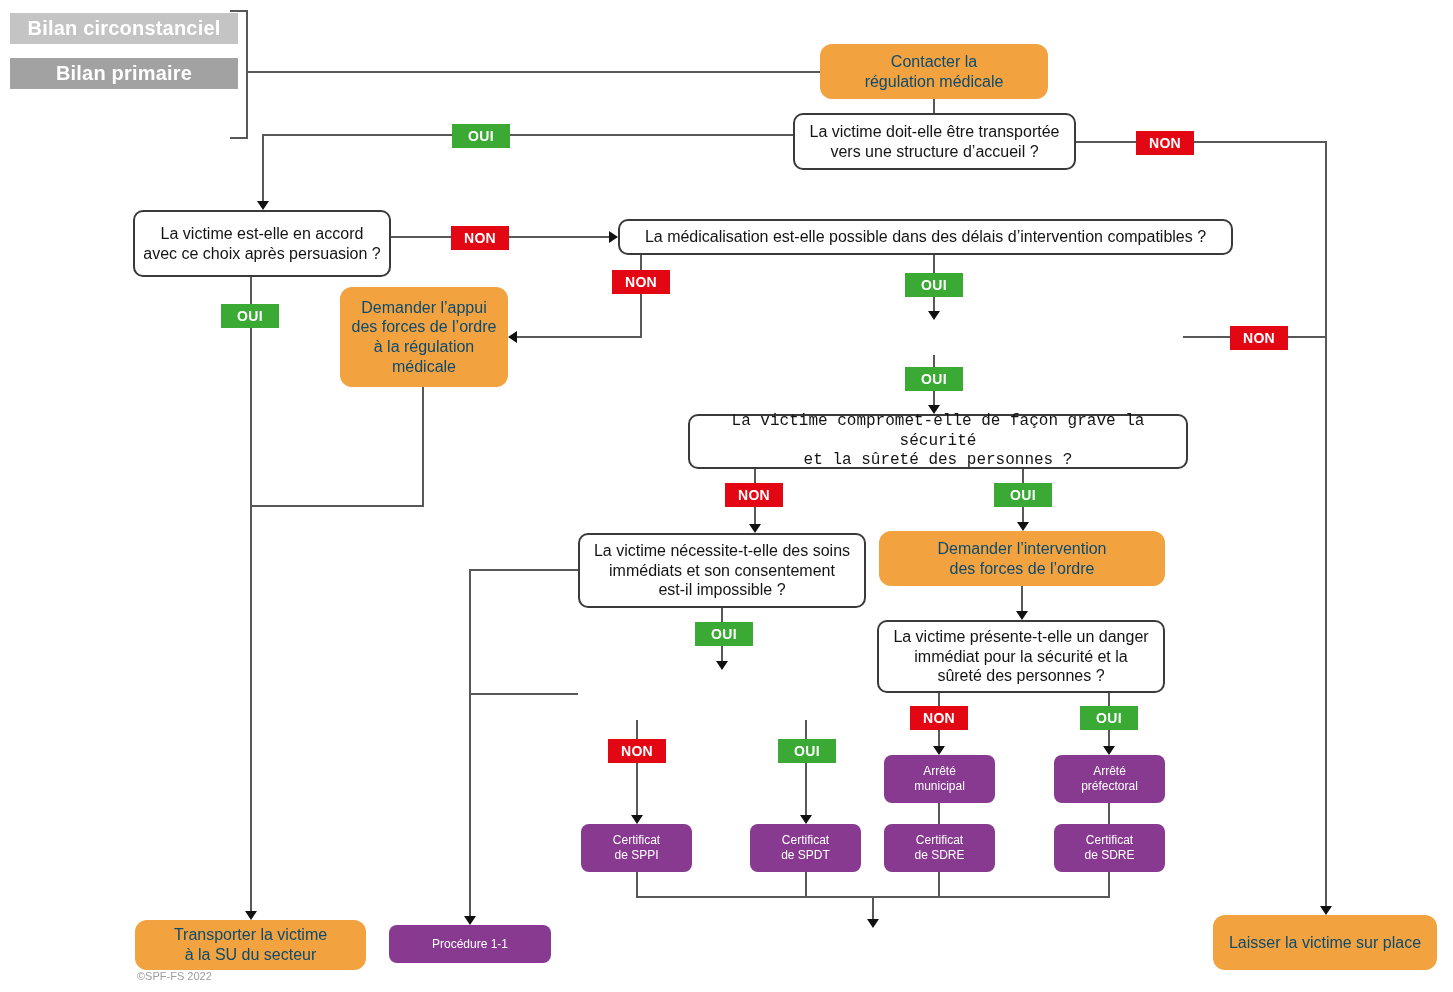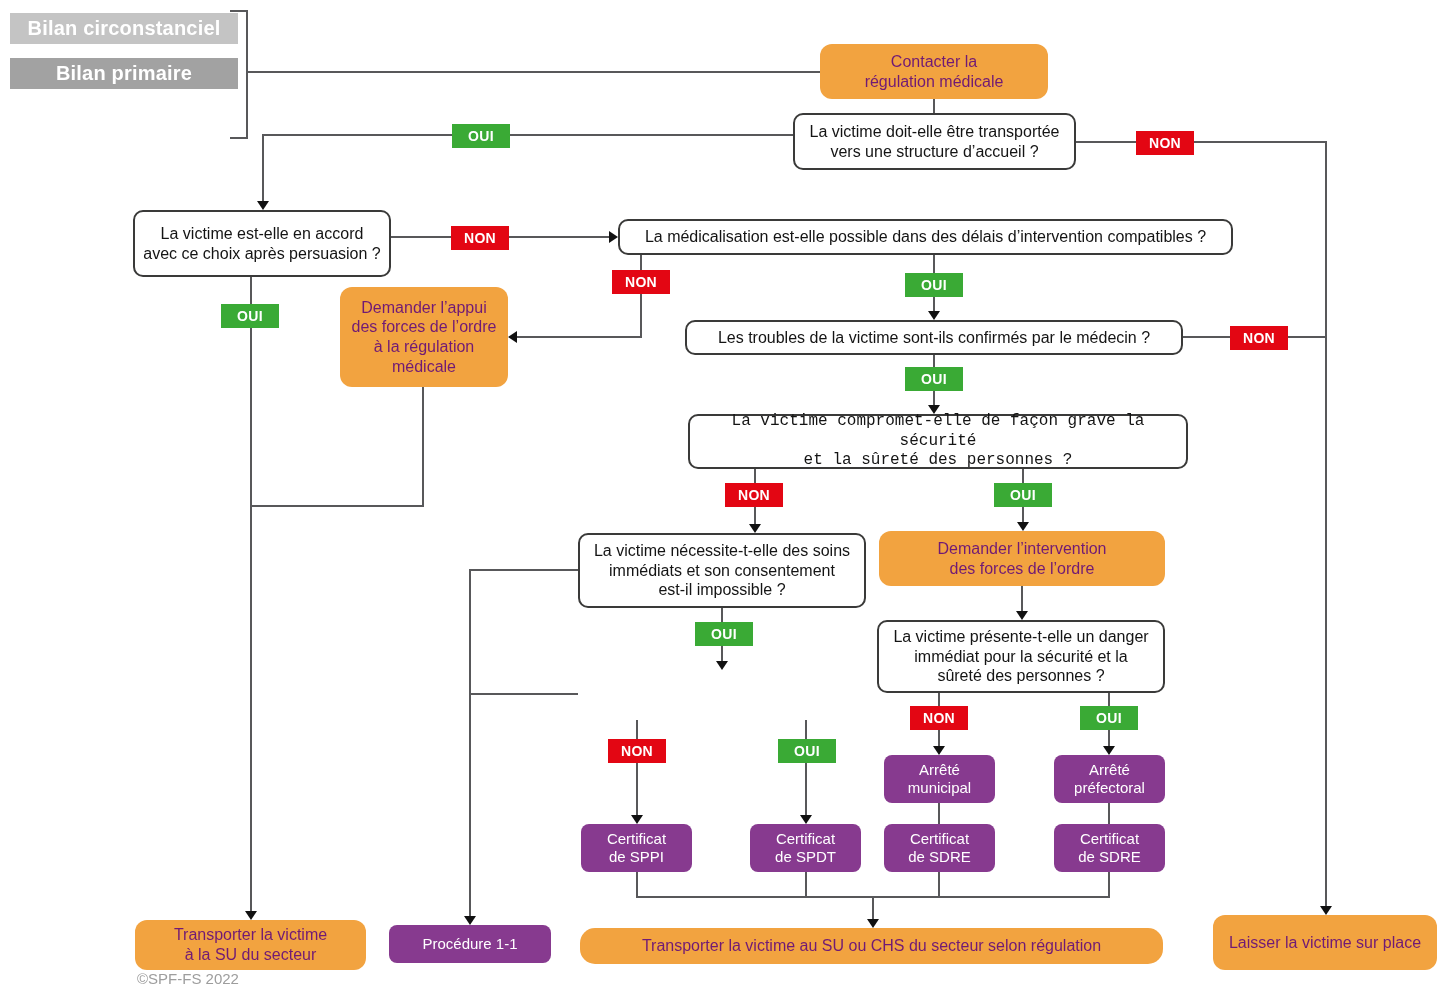--- a/index.html
+++ b/index.html
@@ -9,41 +9,41 @@
   }
   .box{
     position:absolute;display:flex;align-items:center;justify-content:center;
     text-align:center;white-space:pre-line;box-sizing:border-box;line-height:1.22;
   }
   .q{
     background:#ffffff;border:2px solid #3a3a39;border-radius:10px;
     font-size:16px;color:#141414;padding:2px 8px;
   }
   .action{
-    background:#F2A340;border-radius:12px;font-size:16px;color:#701a75;padding:2px 10px;
+    background:#F2A340;border-radius:12px;font-size:16px;color:#0c4a6e;padding:2px 10px;
   }
   .purple{
-    background:#873A8F;border-radius:8px;font-size:15px;color:#ffffff;padding:2px 3px;
+    background:#873A8F;border-radius:8px;font-size:12px;color:#ffffff;padding:2px 3px;
   }
   .legendbox{
     font-weight:bold;font-size:20px;color:#ffffff;letter-spacing:.2px;
   }
   .g1{background:#C4C4C4;} .g2{background:#A2A2A2;} .g3{background:#868686;}
   .badge{
     position:absolute;width:58px;height:24px;display:flex;align-items:center;justify-content:center;
     color:#ffffff;font-weight:bold;font-size:14px;letter-spacing:.3px;
   }
   .oui{background:#3AAA35;} .non{background:#E30613;}
   .hl,.vl{position:absolute;background:#58585A;}
   .hl{height:2px;} .vl{width:2px;}
   .ah{position:absolute;width:0;height:0;}
   .ah-d{border-left:6px solid transparent;border-right:6px solid transparent;border-top:9px solid #111111;}
   .ah-l{border-top:6px solid transparent;border-bottom:6px solid transparent;border-right:9px solid #111111;}
   .ah-r{border-top:6px solid transparent;border-bottom:6px solid transparent;border-left:9px solid #111111;}
-  .copyright{position:absolute;font-size:15px;color:#9D9D9D;}
+  .copyright{position:absolute;font-size:11px;color:#9D9D9D;}
 </style>
 </head>
 <body>
 
 <div id="canvas">
 
   <div class="box legendbox g1" style="left:10px;top:13px;width:228px;height:31px;">Bilan circonstanciel</div>
   <div class="box legendbox g2" style="left:10px;top:58px;width:228px;height:31px;">Bilan primaire</div>
   <div class="hl" style="left:230px;top:10px;width:18px;"></div>
   <div class="vl" style="left:246px;top:10px;height:129px;"></div>
@@ -137,21 +137,20 @@
 régulation médicale</div>
   <div class="box q" style="left:793px;top:113px;width:283px;height:57px;">La victime doit-elle être transportée
 vers une structure d’accueil ?</div>
   <div class="box q" style="left:133px;top:210px;width:258px;height:67px;">La victime est-elle en accord
 avec ce choix après persuasion ?</div>
   <div class="box q" style="left:618px;top:219px;width:615px;height:36px;">La médicalisation est-elle possible dans des délais d’intervention compatibles ?</div>
   <div class="box action" style="left:340px;top:287px;width:168px;height:100px;">Demander l’appui
 des forces de l’ordre
 à la régulation
 médicale</div>
-  <div class="box q" style="left:685px;top:320px;width:498px;height:35px;">Les troubles de la victime sont-ils confirmés par le médecin ?</div>
   <div class="box q" style="left:688px;top:414px;width:500px;height:55px;font-family:Liberation Mono, monospace;">La victime compromet-elle de façon grave la sécurité
 et la sûreté des personnes ?</div>
   <div class="box q" style="left:578px;top:533px;width:288px;height:75px;">La victime nécessite-t-elle des soins
 immédiats et son consentement
 est-il impossible ?</div>
   <div class="box action" style="left:879px;top:531px;width:286px;height:55px;">Demander l’intervention
 des forces de l’ordre</div>
   <div class="box q" style="left:877px;top:620px;width:288px;height:73px;">La victime présente-t-elle un danger
 immédiat pour la sécurité et la
 sûreté des personnes ?</div>
@@ -163,18 +162,17 @@
 de SPPI</div>
   <div class="box purple" style="left:750px;top:824px;width:111px;height:48px;">Certificat
 de SPDT</div>
   <div class="box purple" style="left:884px;top:824px;width:111px;height:48px;">Certificat
 de SDRE</div>
   <div class="box purple" style="left:1054px;top:824px;width:111px;height:48px;">Certificat
 de SDRE</div>
   <div class="box action" style="left:135px;top:920px;width:231px;height:50px;">Transporter la victime
 à la SU du secteur</div>
   <div class="box purple" style="left:389px;top:925px;width:162px;height:38px;">Procédure 1-1</div>
-  <div class="box action" style="left:580px;top:928px;width:583px;height:36px;border-radius:15px;">Transporter la victime au SU ou CHS du secteur selon régulation</div>
   <div class="box action" style="left:1213px;top:915px;width:224px;height:55px;">Laisser la victime sur place</div>
 
   <div class="copyright" style="left:137px;top:970px;">©SPF-FS 2022</div>
 
 </div>
 
 </body></html>

